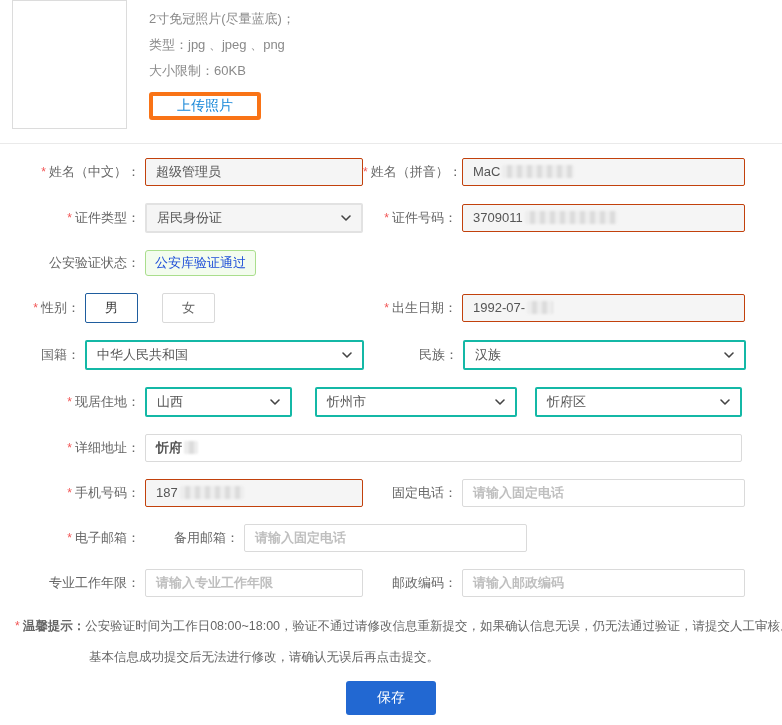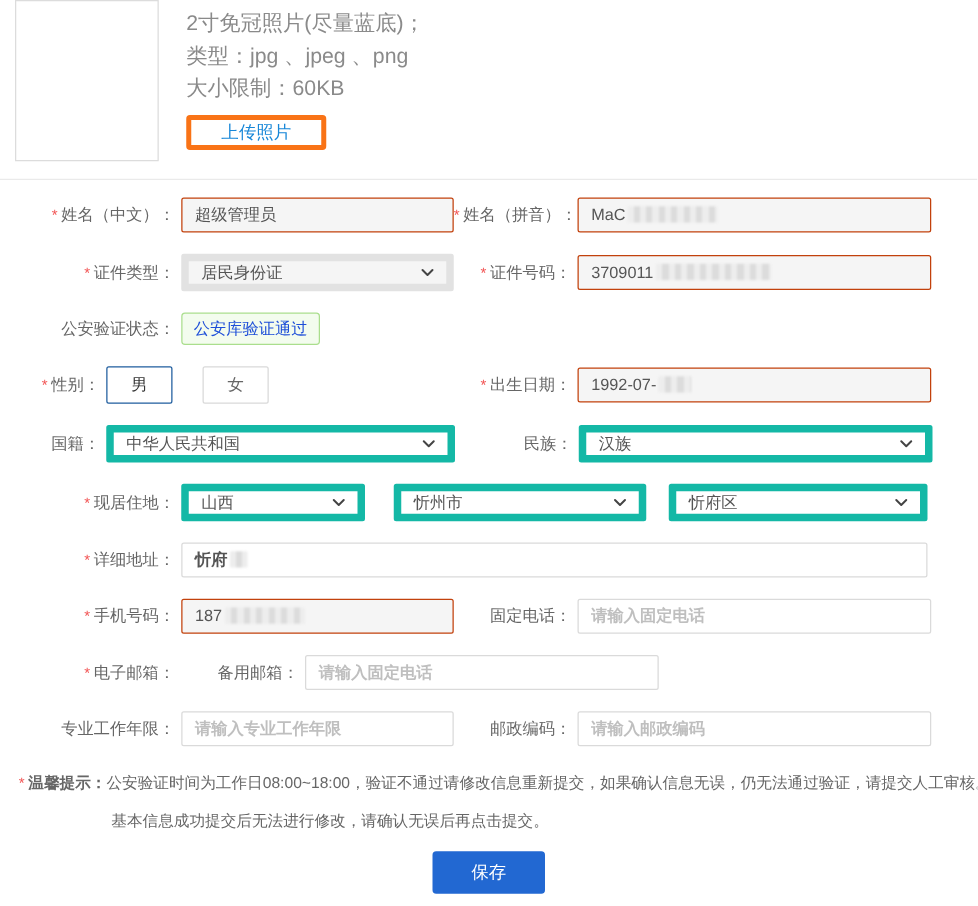--- a/index.html
+++ b/index.html
@@ -3,40 +3,40 @@
 <meta charset="utf-8">
 <style>
   html,body{margin:0;padding:0;}
   body{
     width:782px;height:725px;overflow:hidden;background:#fff;
     font-family:"Liberation Sans",sans-serif;color:#666;
   }
   .photo-section{display:flex;padding-left:12px;padding-top:0;}
   .photo-box{width:113px;height:127px;border:1px solid #dcdcdc;background:#fff;flex:none;}
   .photo-info{margin-left:22px;padding-top:6px;}
-  .tip{font-size:17px;color:#8a8a8a;line-height:26px;white-space:nowrap;}
+  .tip{font-size:13px;color:#8a8a8a;line-height:26px;white-space:nowrap;}
   .upload-btn{
     margin-top:8px;width:112px;height:28px;border:4px solid #f97316;color:#1787d8;
     background:#fff;border-radius:3px;font-size:14px;cursor:pointer;
     font-family:"Liberation Sans",sans-serif;
   }
   .divider{border-bottom:1px solid #eaeaea;margin-top:14px;}
   .form{padding-top:14px;}
   .row{display:flex;align-items:center;margin-bottom:17px;font-size:13px;}
   .lbl{flex:none;box-sizing:border-box;text-align:right;padding-right:5px;color:#666;white-space:nowrap;}
   .w145{width:145px}.w85{width:85px}.wr99{width:99px}
   .fld{flex:none;box-sizing:border-box;}
   .input{
     height:28px;line-height:26px;border:1px solid #c2410c;background:#f5f5f5;
     padding:0 10px;color:#555;border-radius:2px;overflow:hidden;white-space:nowrap;
   }
   .input.white{background:#fff;border-color:#dadada;font-weight:bold;}
   .input.ph{color:#bfbfbf;}
   .select{
-    height:30px;border:6px solid #14b8a6;background:#fff;padding:0 9px 0 10px;
+    height:30px;border:2px solid #14b8a6;background:#fff;padding:0 9px 0 10px;
     display:flex;align-items:center;justify-content:space-between;color:#555;
     border-radius:2px;cursor:pointer;
   }
   .select.gray{background:#f5f5f5;border-color:#e2e2e2;}
   .chev{display:inline-flex;align-items:center;flex:none;margin-left:6px;}
   .w218{width:218px}.w283{width:283px}.w279{width:279px}.w597{width:597px}
   .w147{width:147px}.w202{width:202px}.w207{width:207px}.w278{width:278px}
   .gap23{margin-left:23px}.gap18{margin-left:18px}
   .req{color:#f25555;margin-right:3px;font-size:12px;}
   .badge{

